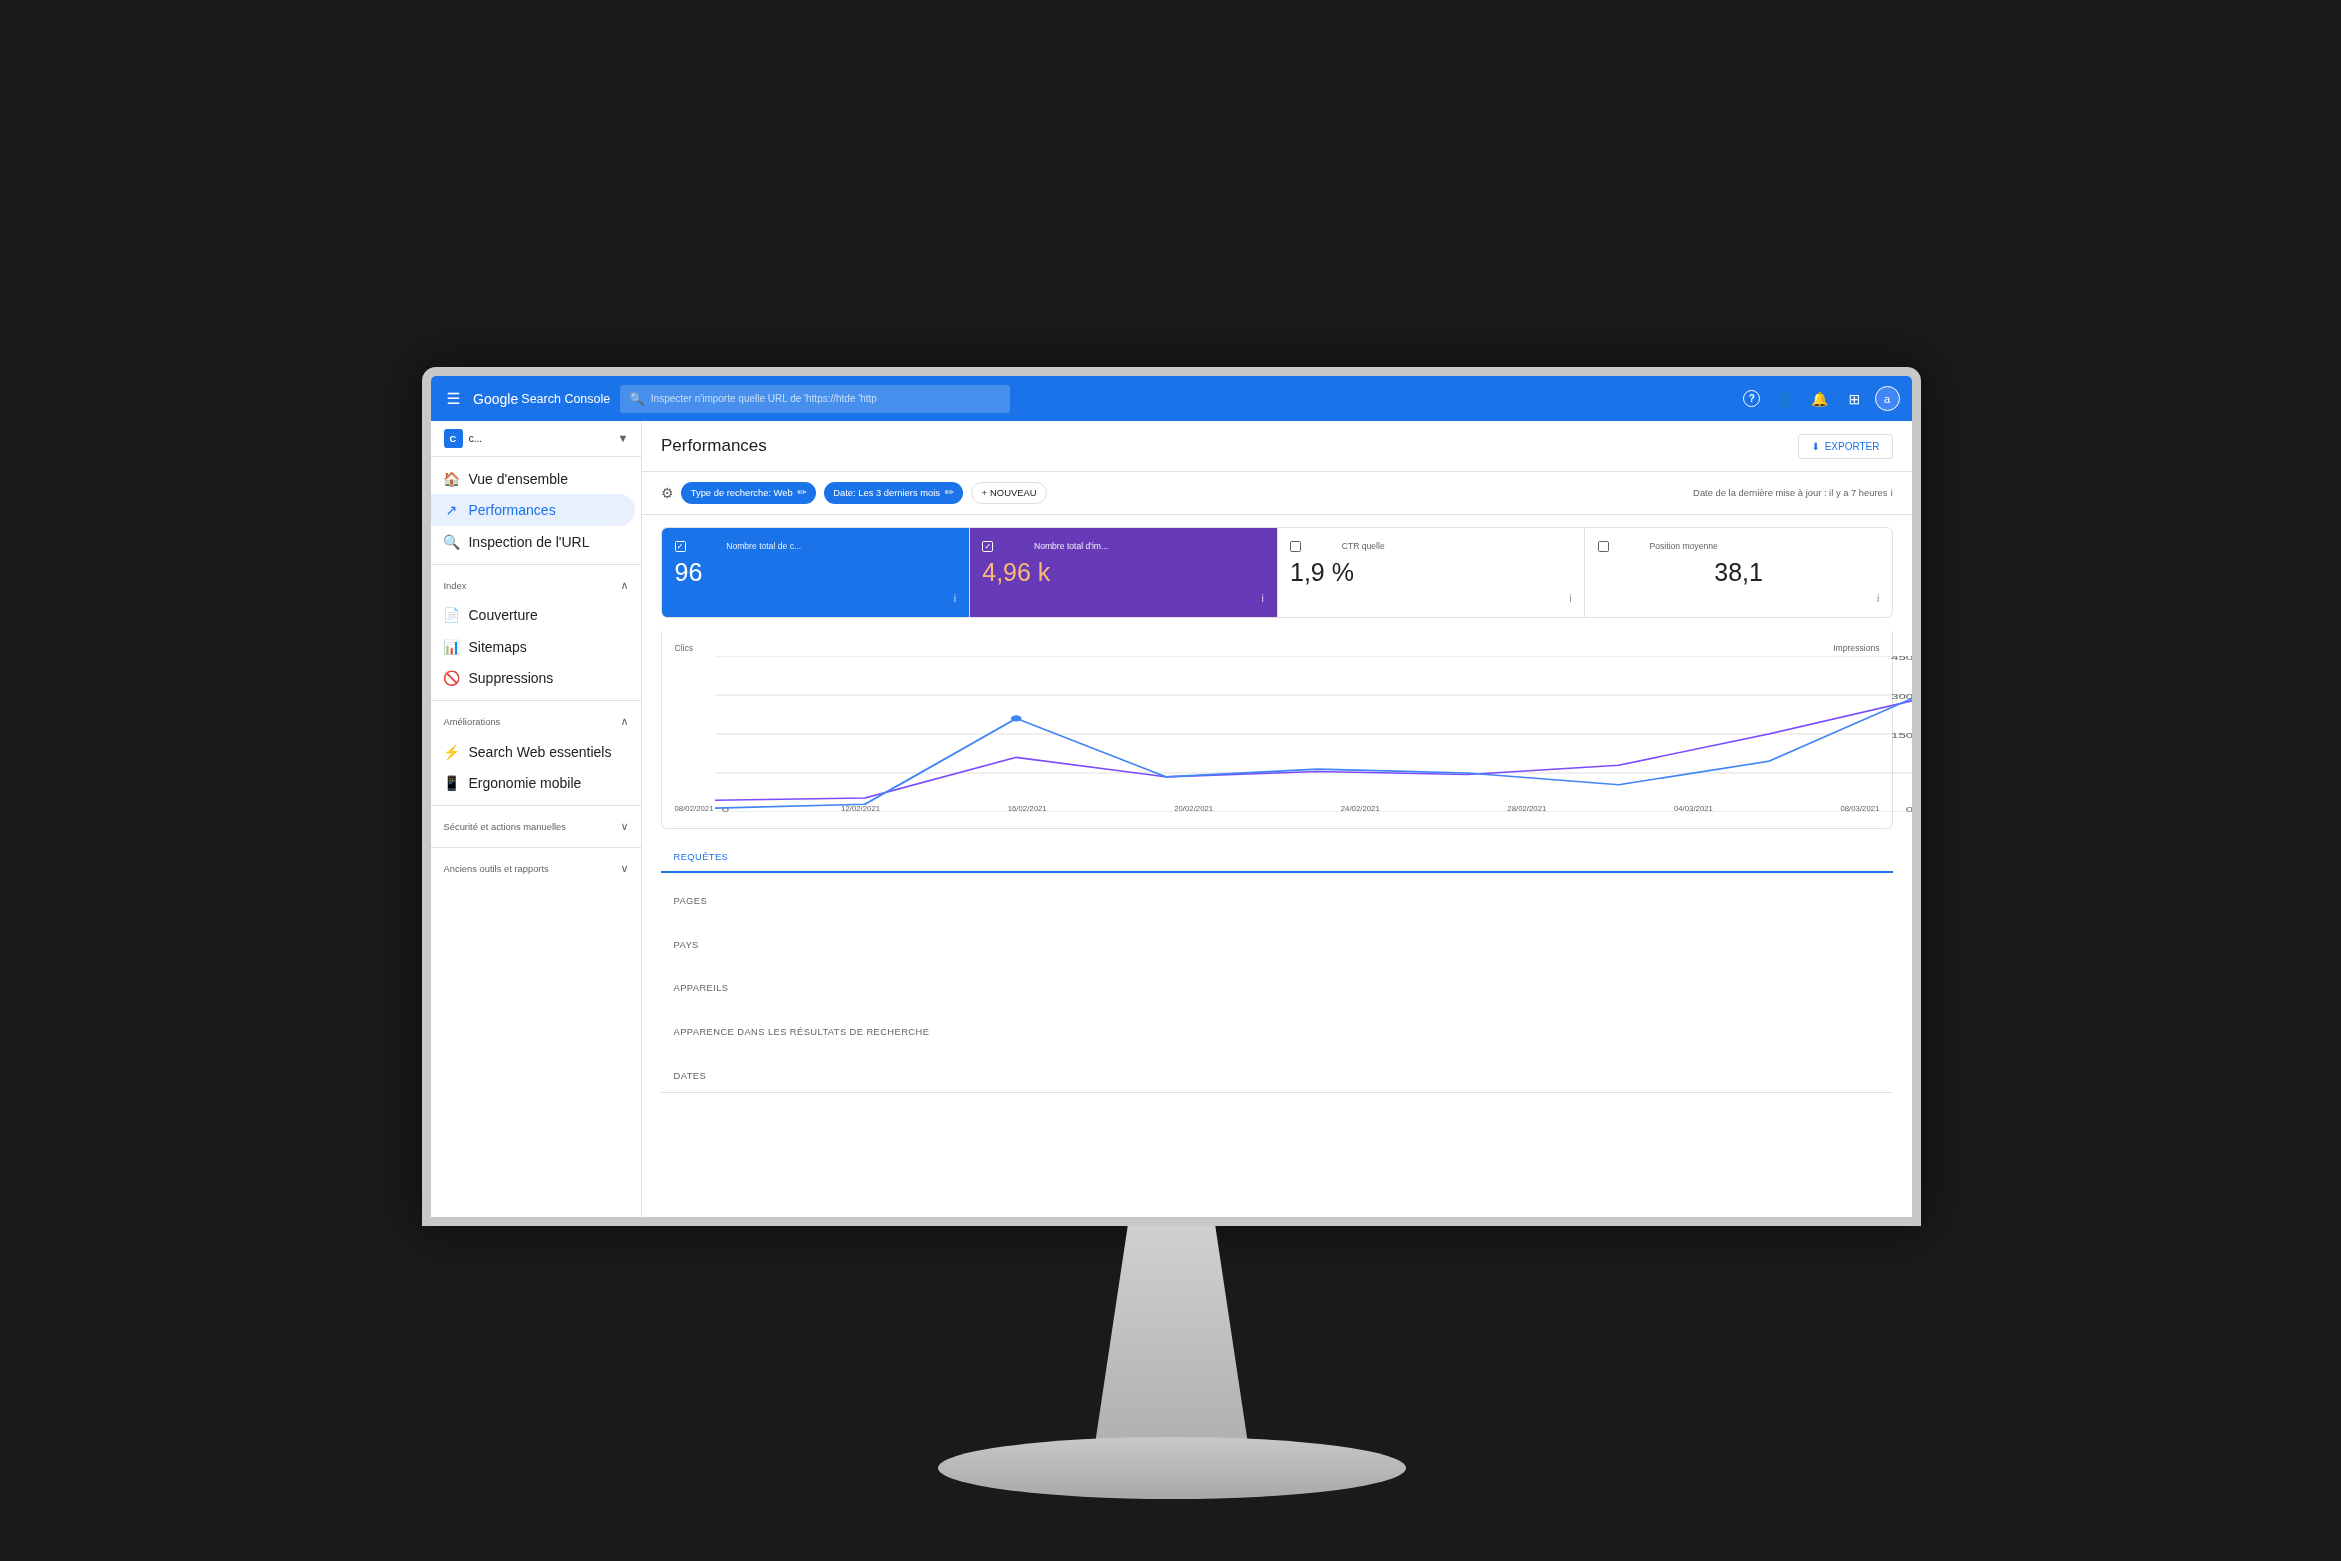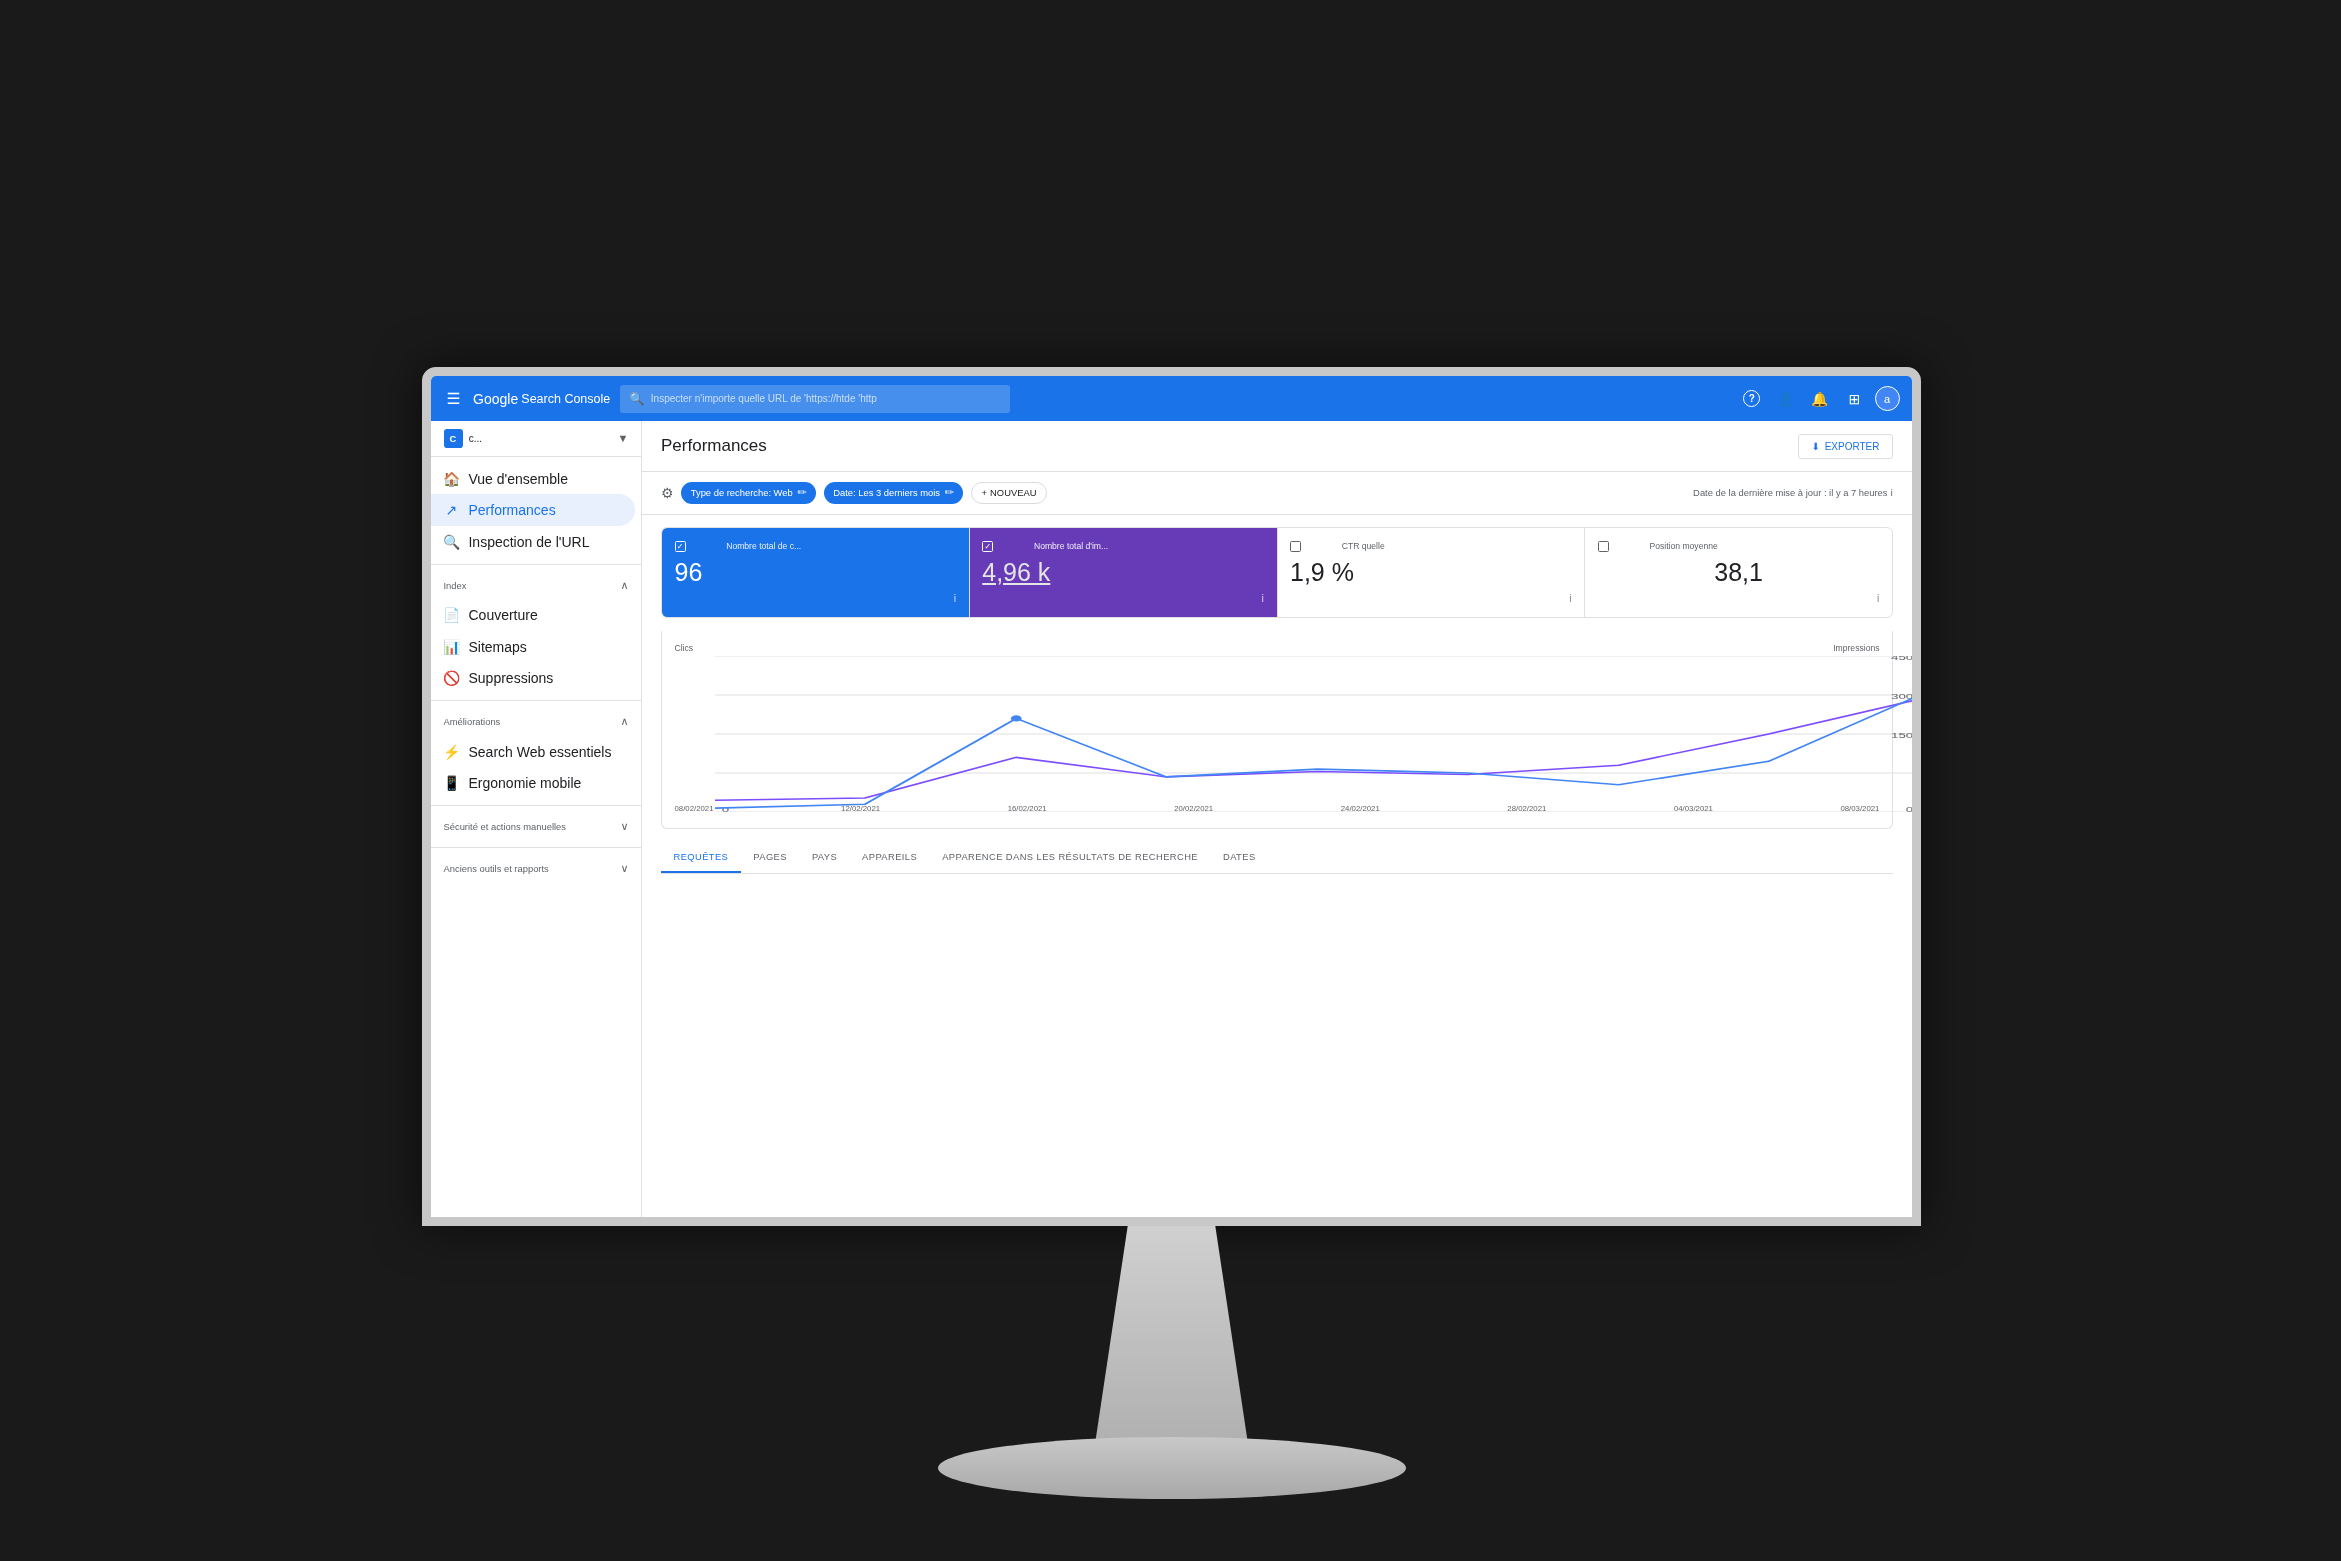--- a/index.html
+++ b/index.html
@@ -443,21 +443,21 @@
       color: #5f6368;
     }
 
     .metric-value {
       font-size: 25px;
       font-weight: 400;
       margin-bottom: 3.1px;
     }
 
     .metric-card.selected-blue .metric-value { color: white; }
-    .metric-card.selected-purple .metric-value { color: #e5e5e5; text-decoration: underline; }
+    .metric-card.selected-purple .metric-value { color: #fdba74; }
     .metric-card:not(.selected-blue):not(.selected-purple) .metric-value { color: #202124; }
 
     .metric-footer {
       display: flex;
       justify-content: flex-end;
     }
 
     .metric-info-icon {
       font-size: 11px;
       opacity: 0.7;
@@ -495,21 +495,22 @@
     }
 
     
     .tabs-section {
       padding: 0 19px;
     }
 
     .tabs-bar {
       display: flex;
       border-bottom: 0.8px solid #e0e0e0;
-      gap: 0;
+      gap: 12px;
+      flex-direction: column;
     }
 
     .tab {
       padding: 9.4px 12.5px;
       font-size: 9.4px;
       color: #5f6368;
       cursor: pointer;
       border-bottom: 2.3px solid transparent;
       font-weight: 500;
       letter-spacing: 0.4px;

